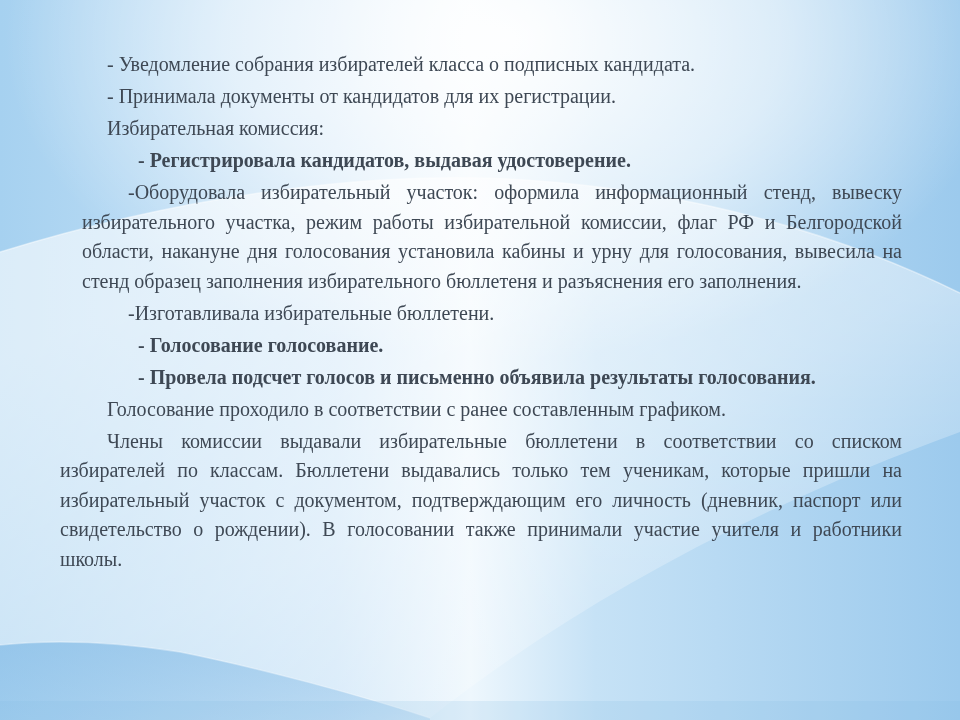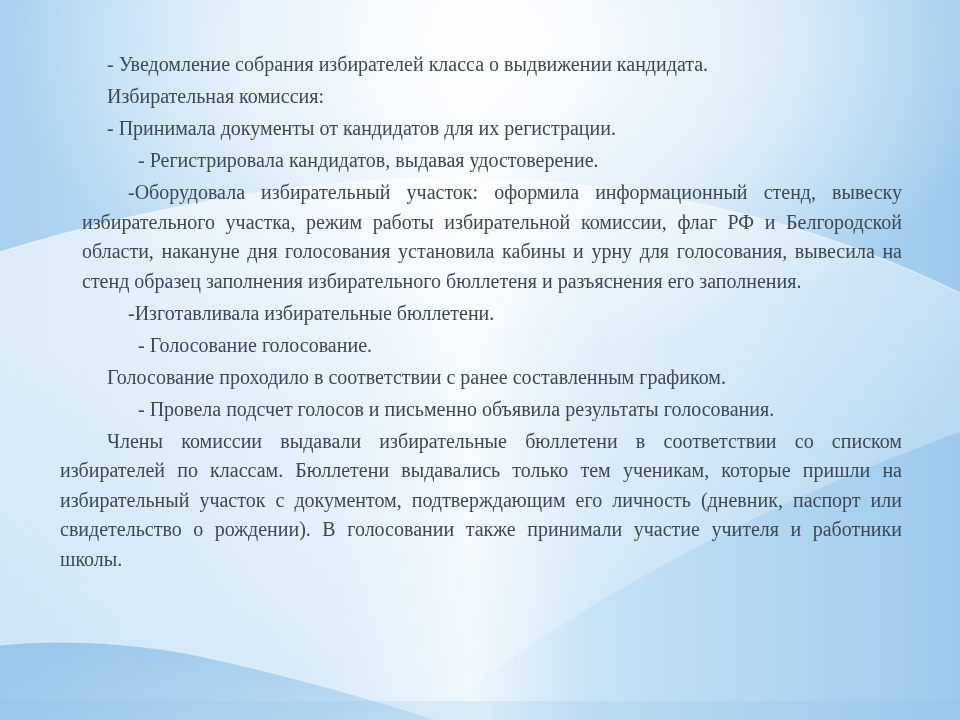--- a/index.html
+++ b/index.html
@@ -28,21 +28,21 @@
     width: 842px;
     font-size: 20px;
     line-height: 29.5px;
     text-align: justify;
     color: #3e4854;
   }
   .para {
     margin: 0 0 2.5px 0;
   }
   .ind-a { text-indent: 47px; }   
-  .ind-b { text-indent: 78px; }   
+  .ind-b { text-indent: 78px; font-weight: bold; }   
   .ind-c { text-indent: 68px; }   
   .ind-d { margin-left: 22px; width: 820px; text-indent: 46px; } 
 </style>
 </head>
 <body>
 
 <div class="slide">
 
   <svg class="bg" viewBox="0 0 960 720" preserveAspectRatio="none" aria-hidden="true">
     <defs>
@@ -88,25 +88,25 @@
              C 360,695 260,668 180,652
              C 110,641 50,640 0,645
              L 0,720 L 430,720 Z" fill="url(#botGrad)"></path>
 
     <path d="M 0,645 C 50,640 110,641 180,652 C 260,668 360,695 430,718" fill="none" stroke="#ffffff" stroke-opacity="0.35" stroke-width="1.5"></path>
 
     <rect x="0" y="701" width="960" height="19" fill="#86bbe5" opacity="0.18"></rect>
   </svg>
 
   <div class="content" style="color: rgb(62, 72, 84);">
-      <p class="para ind-a">- Уведомление собрания избирателей класса о выдвижении кандидата.</p>
+      <p class="para ind-a">- Уведомление собрания избирателей класса о подписных кандидата.</p>
+      <p class="para ind-a">- Принимала документы от кандидатов для их регистрации.</p>
       <p class="para ind-a">Избирательная комиссия:</p>
-      <p class="para ind-a">- Принимала документы от кандидатов для их регистрации.</p>
       <p class="para ind-b">- Регистрировала кандидатов, выдавая удостоверение.</p>
       <p class="para ind-d">-Оборудовала избирательный участок: оформила информационный стенд, вывеску избирательного участка, режим работы избирательной комиссии, флаг РФ и Белгородской области, накануне дня голосования установила кабины и урну для голосования, вывесила на стенд образец заполнения избирательного бюллетеня и разъяснения его заполнения.</p>
       <p class="para ind-c">-Изготавливала избирательные бюллетени.</p>
       <p class="para ind-b">- Голосование голосование.</p>
+      <p class="para ind-b">- Провела подсчет голосов и письменно объявила результаты голосования.</p>
       <p class="para ind-a">Голосование проходило в соответствии с ранее составленным графиком.</p>
-      <p class="para ind-b">- Провела подсчет голосов и письменно объявила результаты голосования.</p>
       <p class="para ind-a">Члены комиссии выдавали избирательные бюллетени в соответствии со списком избирателей по классам. Бюллетени выдавались только тем ученикам, которые пришли на избирательный участок с документом, подтверждающим его личность (дневник, паспорт или свидетельство о рождении). В голосовании также принимали участие учителя и работники школы.</p>
     </div>
 
 </div>
 
 </body></html>

